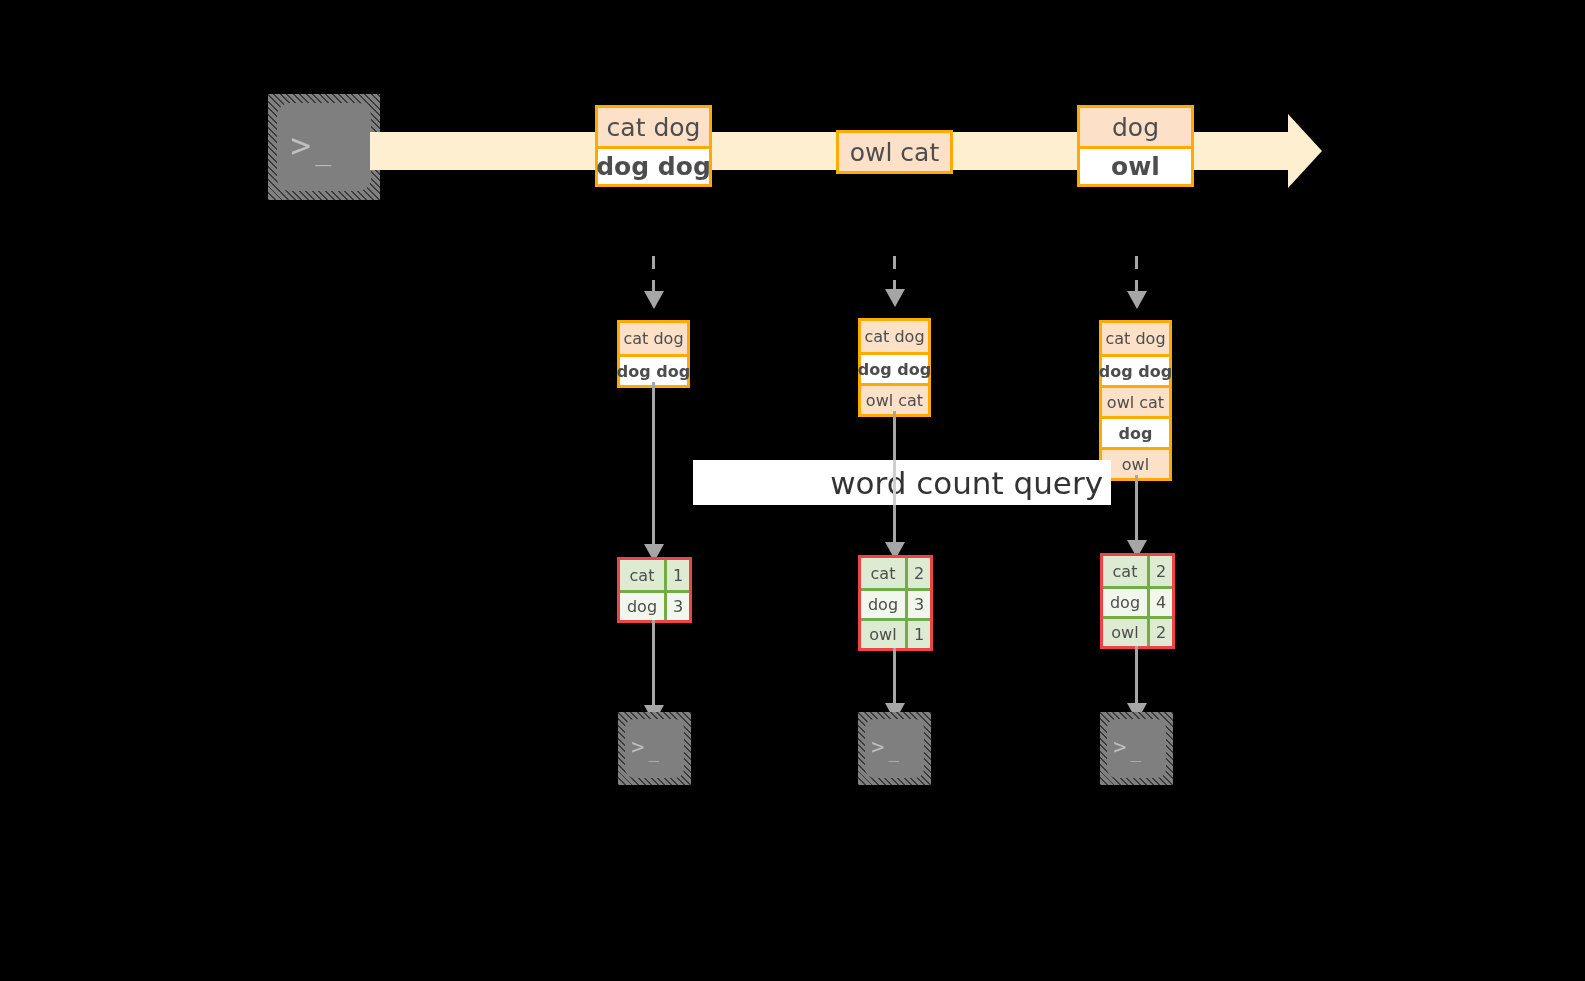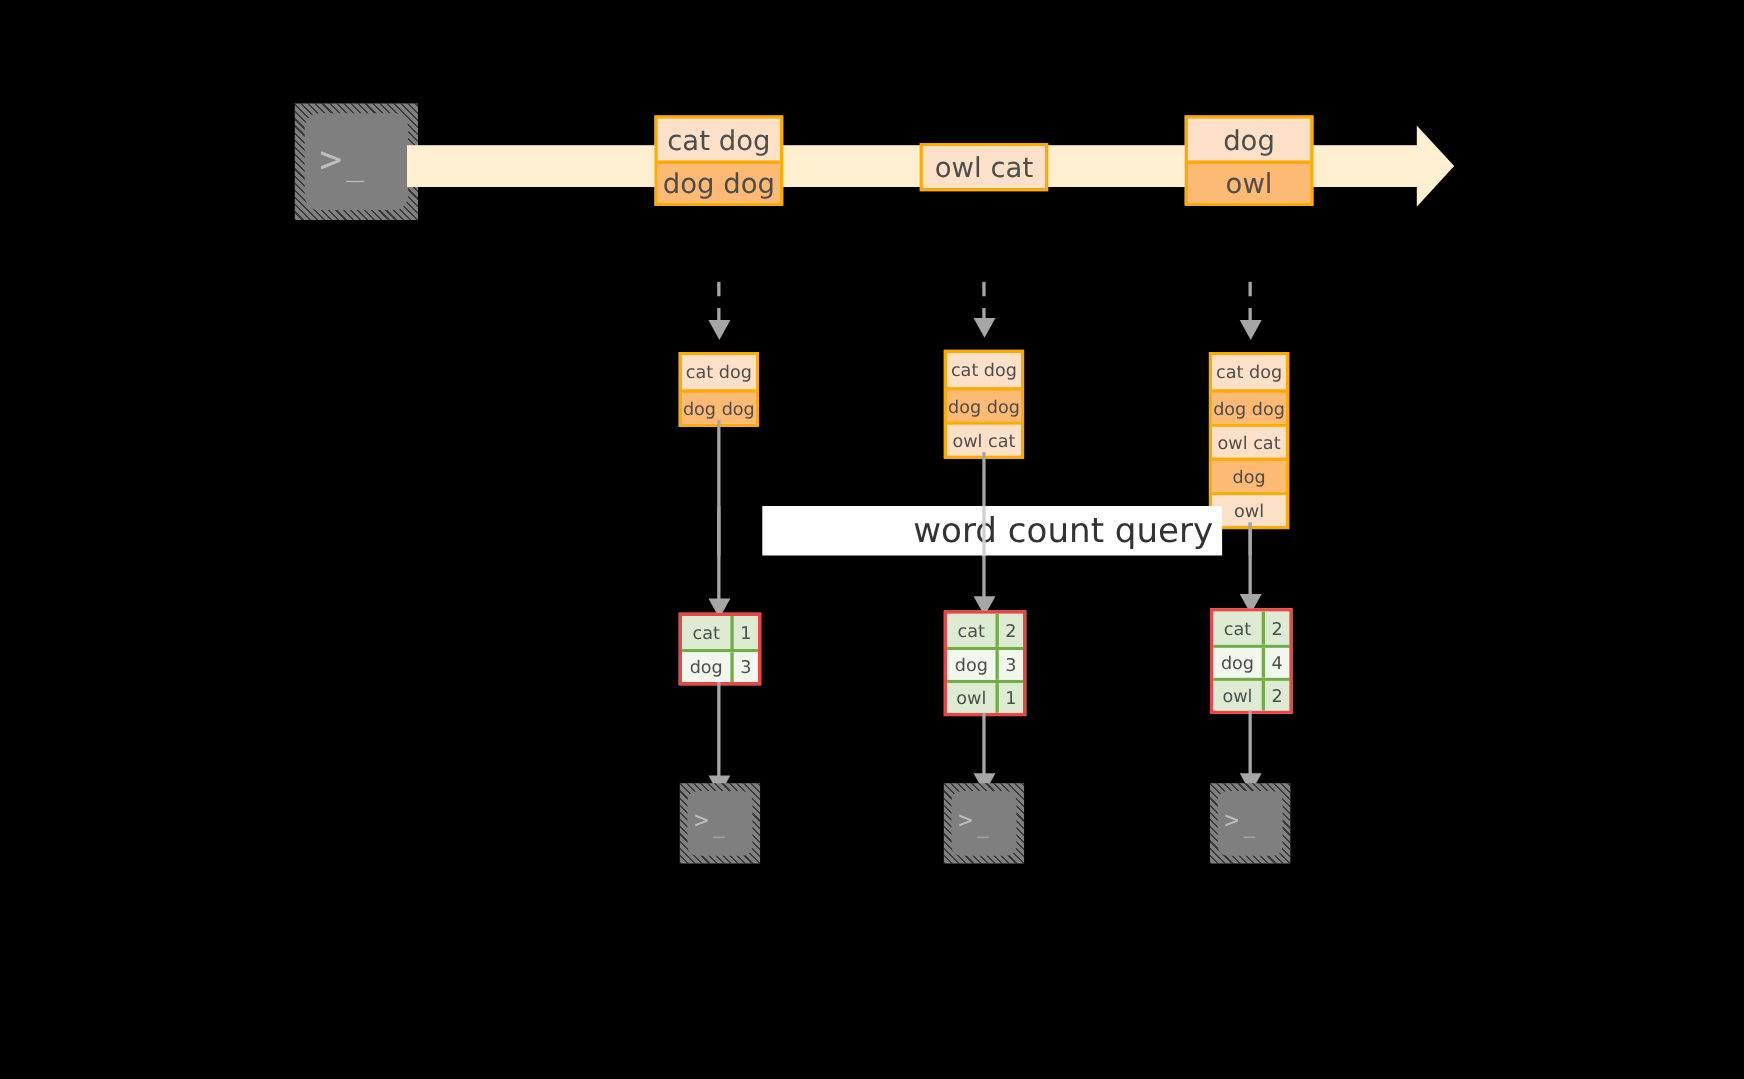--- a/index.html
+++ b/index.html
@@ -77,21 +77,21 @@
   }
   .event-row {
     box-sizing: border-box;
     display: flex;
     align-items: center;
     justify-content: center;
     color: #4d4d4d;
     white-space: nowrap;
   }
   .event-row.dark  { background: #FCE0C8; }
-  .event-row.light { background: #fdba74; }
+  .event-row.light { background: #ffffff; font-weight: bold; }
   .event-row + .event-row { border-top: 3px solid #FFAA00; }
 
   
   .stream-box .event-row { height: 38px; font-size: 25px; }
   .stream-box.single .event-row { height: 38px; }
 
   
   .stack-box .event-row { height: 31px; font-size: 16px; }
 
   

